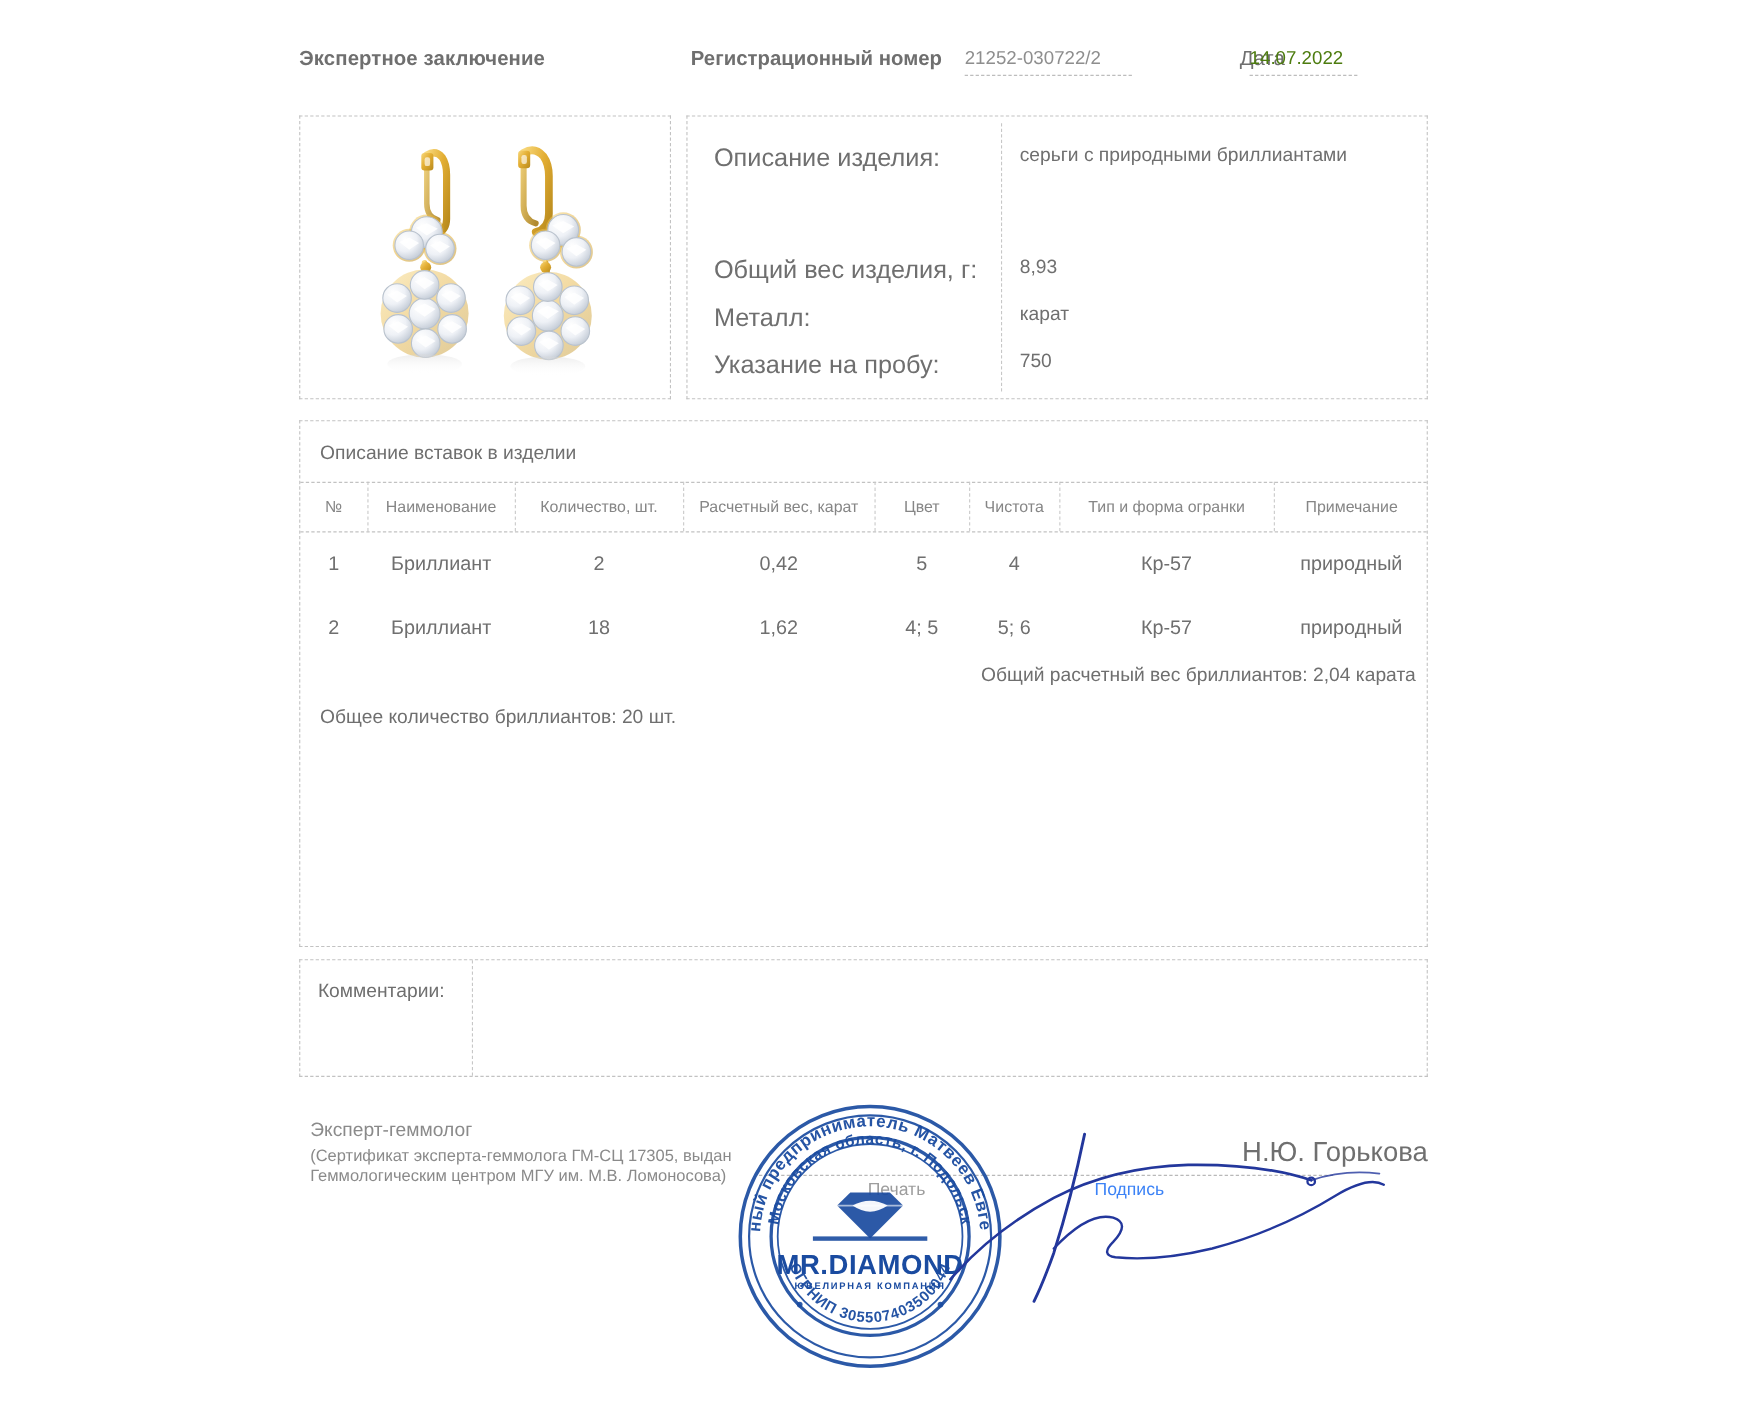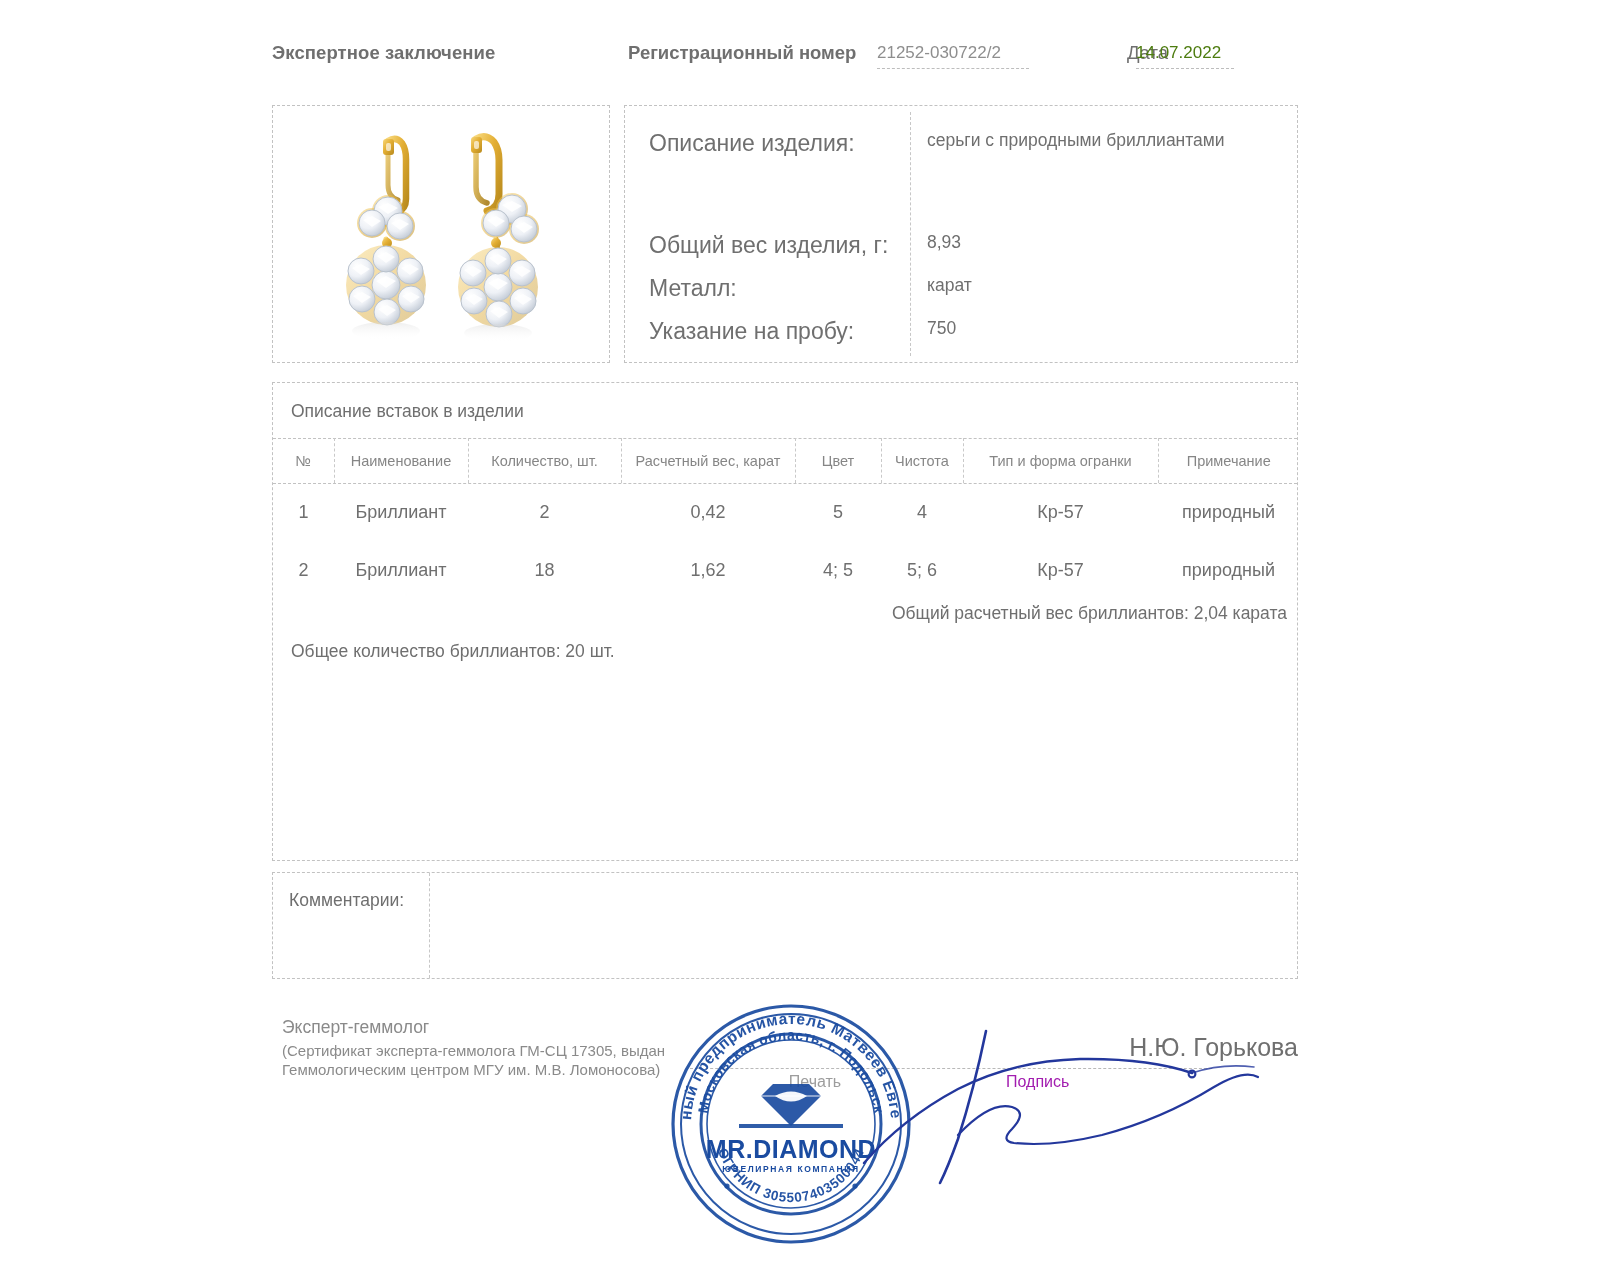--- a/index.html
+++ b/index.html
@@ -321,24 +321,24 @@
   }
   .sign-line {
     position: absolute;
     left: 0;
     right: 0;
     top: 15px;
     border-top: 1.5px dashed #b9b9b9;
   }
   .sign-caption {
     position: absolute;
-    left: 84px;
+    left: 73px;
     top: 20px;
     font-size: 16px;
-    color: #a21caf;
+    color: #3b82f6;
     white-space: nowrap;
     text-align: center;
   }
   .expert-name {
     position: absolute;
     right: 0;
     top: 28px;
     font-size: 25px;
     color: #6f6f6f;
     white-space: nowrap;

